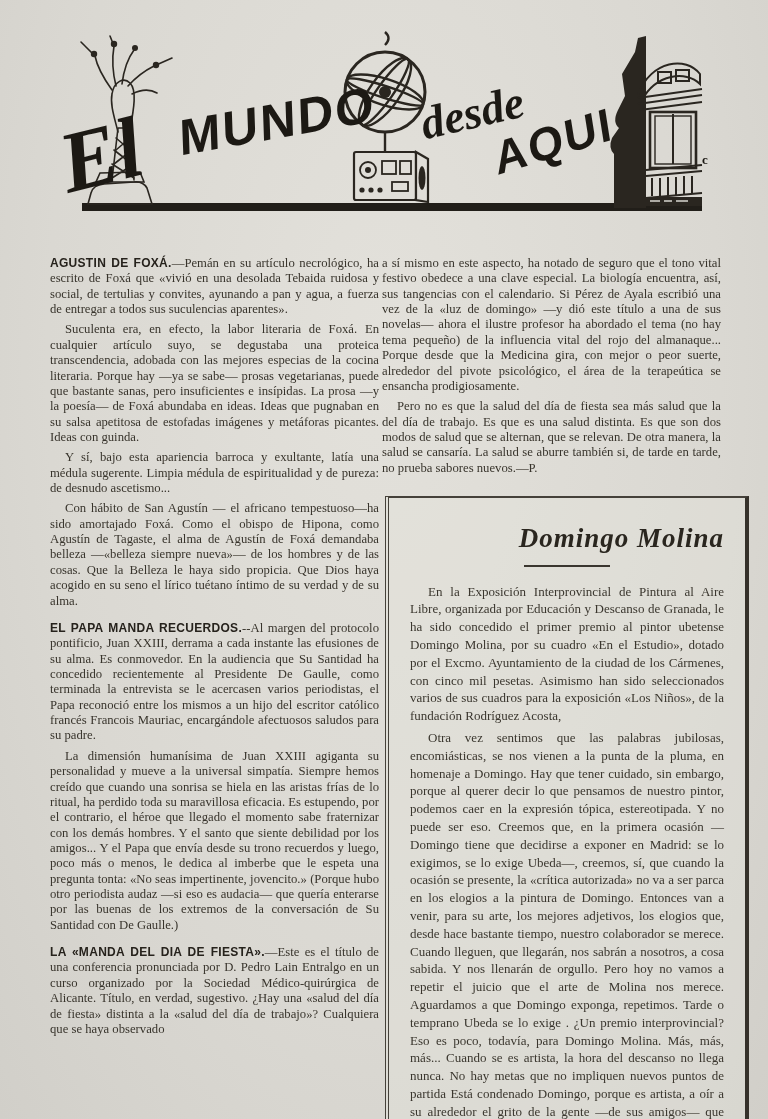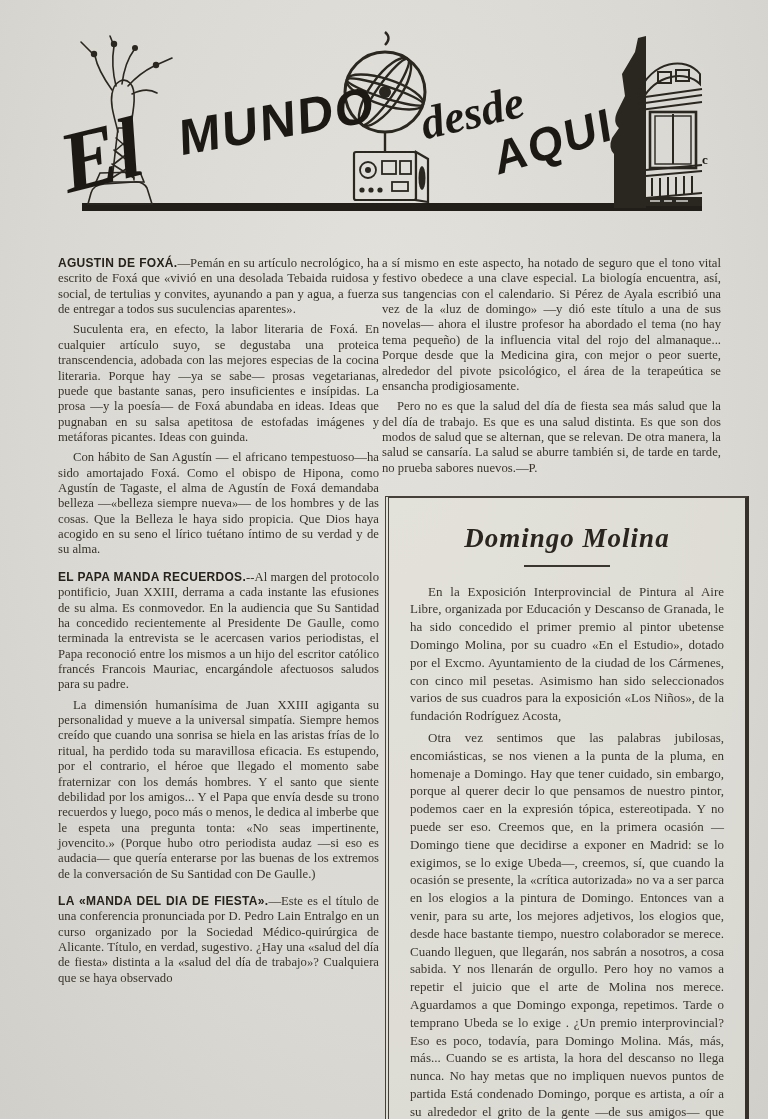--- a/index.html
+++ b/index.html
@@ -32,33 +32,33 @@
   .ill-sphere{left:338px;top:30px;}
   .ill-building{left:594px;top:34px;}
 
   
   .col{position:absolute;top:256px;font-size:12.7px;line-height:1.21;
        text-align:justify;color:#38342c;}
   .col-left{left:42px;width:337px;}
   .col-right{left:382px;width:339px;}
   .col p{margin:0 0 5px 0;}
   .col p.ind{text-indent:15px;}
-  section{margin:0 0 12px 16px;}
+  section{margin:0 0 12px 8px;}
   .shead{font-family:"Liberation Sans",sans-serif;font-weight:bold;
          font-size:12px;letter-spacing:0.3px;color:#26221c;}
 
   
   .dm-box{margin-left:3px;margin-top:20px;width:364px;box-sizing:border-box;
           border-top:2px solid #45413a;
           border-left:4px double #45413a;
           border-bottom:4px double #45413a;
           border-right:4px solid #35312a;
           padding:16px 21px 10px 21px;
           background:rgba(230,228,222,0.35);}
-  .dm-title{margin:8px 0 0 0;text-align:center;font-family:"Liberation Serif",serif;
+  .dm-title{margin:8px 0 0 0;text-align:right;font-family:"Liberation Serif",serif;
             font-style:italic;font-weight:bold;font-size:27px;letter-spacing:1px;
             color:#2a261f;}
   .dm-rule{width:86px;margin:10px auto 16px auto;border-top:2px solid #3a362f;}
   .dm-box p{margin:0 0 4px 0;text-indent:18px;font-size:13px;line-height:1.37;
             text-align:justify;color:#3a362e;}
 </style>
 </head>
 <body>
 
 <div class="page">
@@ -144,20 +144,21 @@
     <div class="mast-word t-mundo">MUNDO</div>
     <div class="mast-word t-desde">desde</div>
     <div class="mast-word t-aqui">AQUI</div>
     <div class="mast-word t-mark">c</div>
   </header>
 
   <div class="col col-left">
     <section>
       <p class="lead"><span class="shead">AGUSTIN DE FOXÁ.</span><span>—Pemán en su artículo necrológico, ha escrito de Foxá que «vivió en una desolada Tebaida ruidosa y social, de tertulias y convites, ayunando a pan y agua, a fuerza de entregar a todos sus suculencias aparentes».</span></p>
       <p class="ind">Suculenta era, en efecto, la labor literaria de Foxá. En cualquier artículo suyo, se degustaba una proteica transcendencia, adobada con las mejores especias de la cocina literaria. Porque hay —ya se sabe— prosas vegetarianas, puede que bastante sanas, pero insuficientes e insípidas. La prosa —y la poesía— de Foxá abundaba en ideas. Ideas que pugnaban en su salsa apetitosa de estofadas imágenes y metáforas picantes. Ideas con guinda.</p>
+      <p class="ind">Y sí, bajo esta apariencia barroca y exultante, latía una médula sugerente. Limpia médula de espiritualidad y de pureza: de desnudo ascetismo...</p>
       <p class="ind">Con hábito de San Agustín — el africano tempestuoso—ha sido amortajado Foxá. Como el obispo de Hipona, como Agustín de Tagaste, el alma de Agustín de Foxá demandaba belleza —«belleza siempre nueva»— de los hombres y de las cosas. Que la Belleza le haya sido propicia. Que Dios haya acogido en su seno el lírico tuétano íntimo de su verdad y de su alma.</p>
     </section>
 
     <section>
       <p class="lead"><span class="shead">EL PAPA MANDA RECUERDOS.</span><span>--Al margen del protocolo pontificio, Juan XXIII, derrama a cada instante las efusiones de su alma. Es conmovedor. En la audiencia que Su Santidad ha concedido recientemente al Presidente De Gaulle, como terminada la entrevista se le acercasen varios periodistas, el Papa reconoció entre los mismos a un hijo del escritor católico francés Francois Mauriac, encargándole afectuosos saludos para su padre.</span></p>
       <p class="ind">La dimensión humanísima de Juan XXIII agiganta su personalidad y mueve a la universal simpatía. Siempre hemos creído que cuando una sonrisa se hiela en las aristas frías de lo ritual, ha perdido toda su maravillosa eficacia. Es estupendo, por el contrario, el héroe que llegado el momento sabe fraternizar con los demás hombres. Y el santo que siente debilidad por los amigos... Y el Papa que envía desde su trono recuerdos y luego, poco más o menos, le dedica al imberbe que le espeta una pregunta tonta: «No seas impertinente, jovencito.» (Porque hubo otro periodista audaz —si eso es audacia— que quería enterarse por las buenas de los extremos de la conversación de Su Santidad con De Gaulle.)</p>
     </section>
 
     <section>
       <p class="lead"><span class="shead">LA «MANDA DEL DIA DE FIESTA».</span><span>—Este es el título de una conferencia pronunciada por D. Pedro Lain Entralgo en un curso organizado por la Sociedad Médico-quirúrgica de Alicante. Título, en verdad, sugestivo. ¿Hay una «salud del día de fiesta» distinta a la «salud del día de trabajo»? Cualquiera que se haya observado</span></p>

